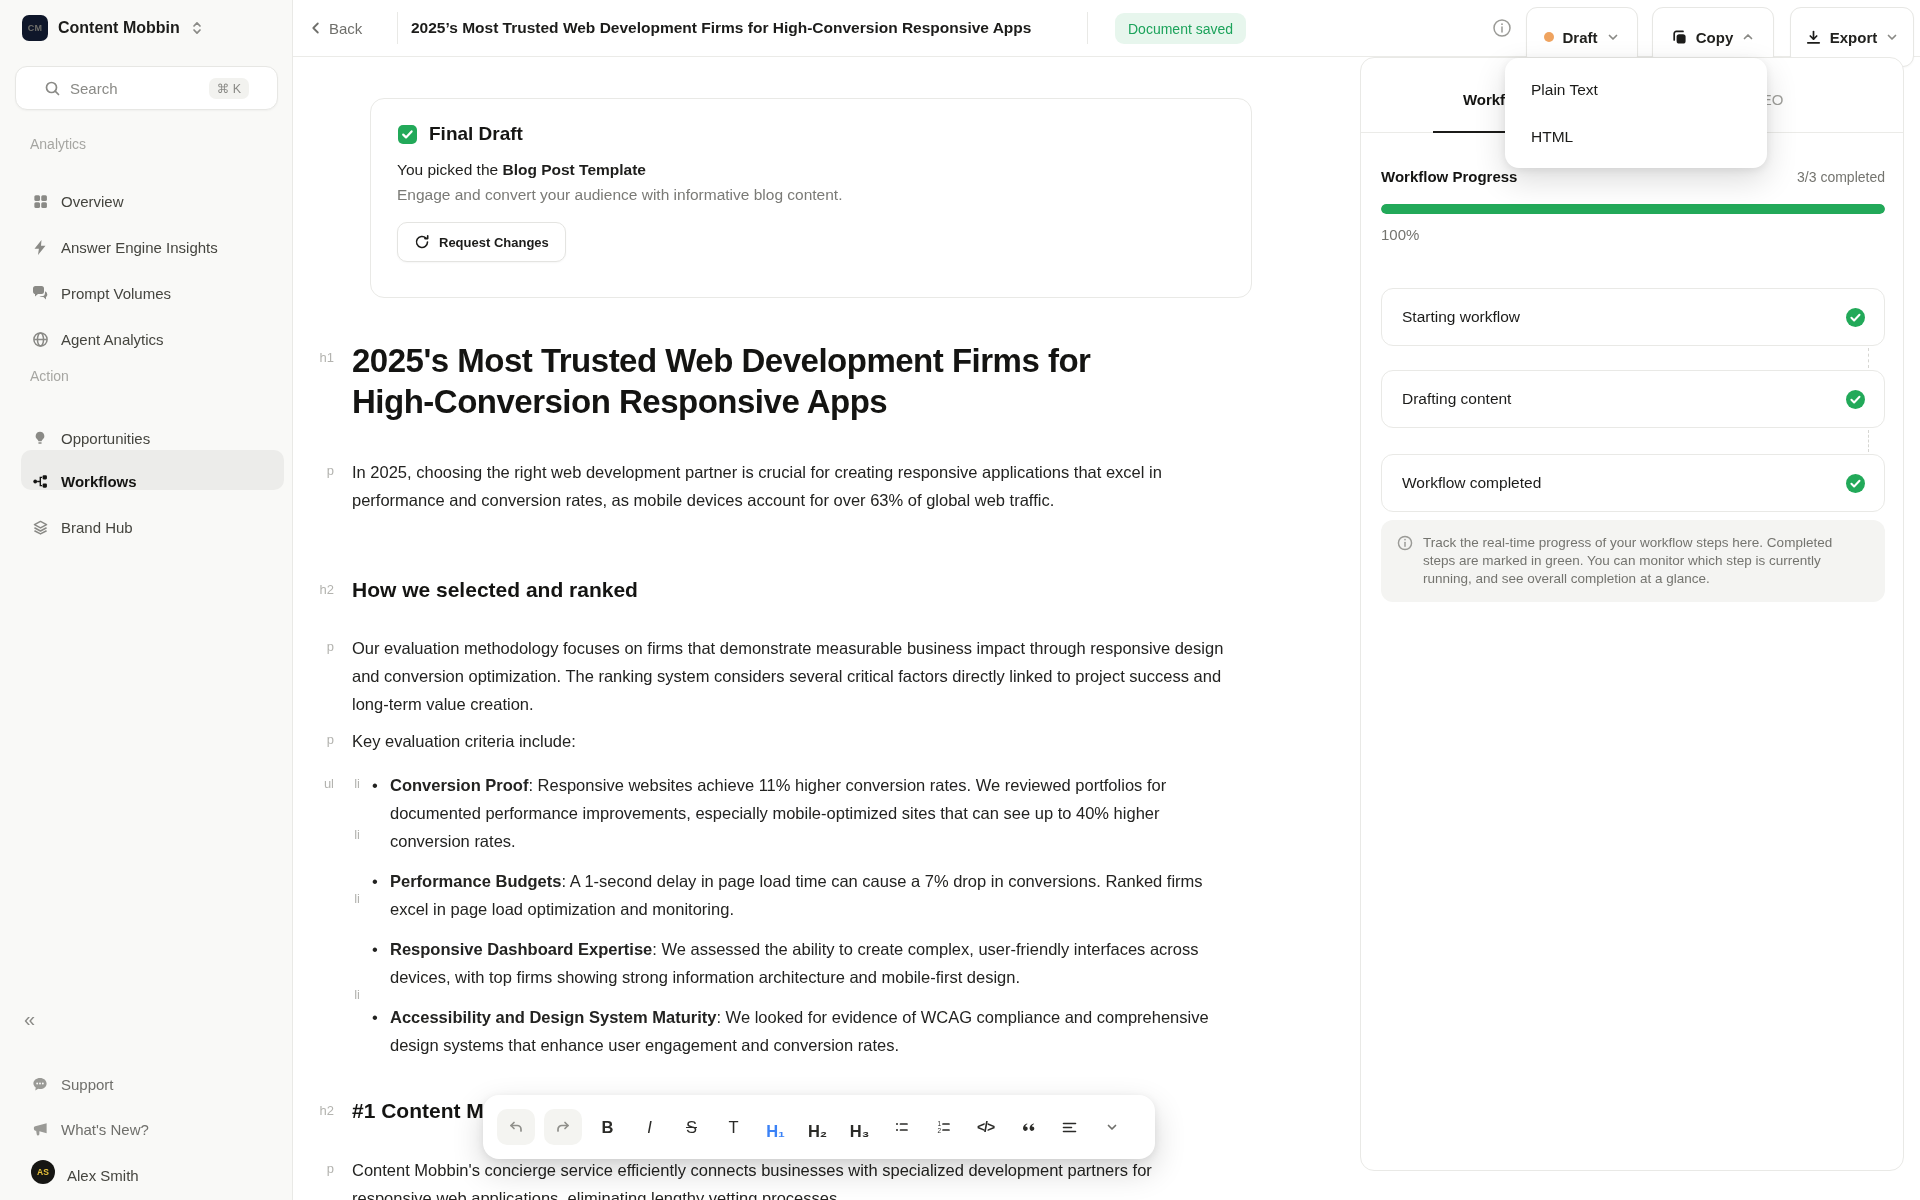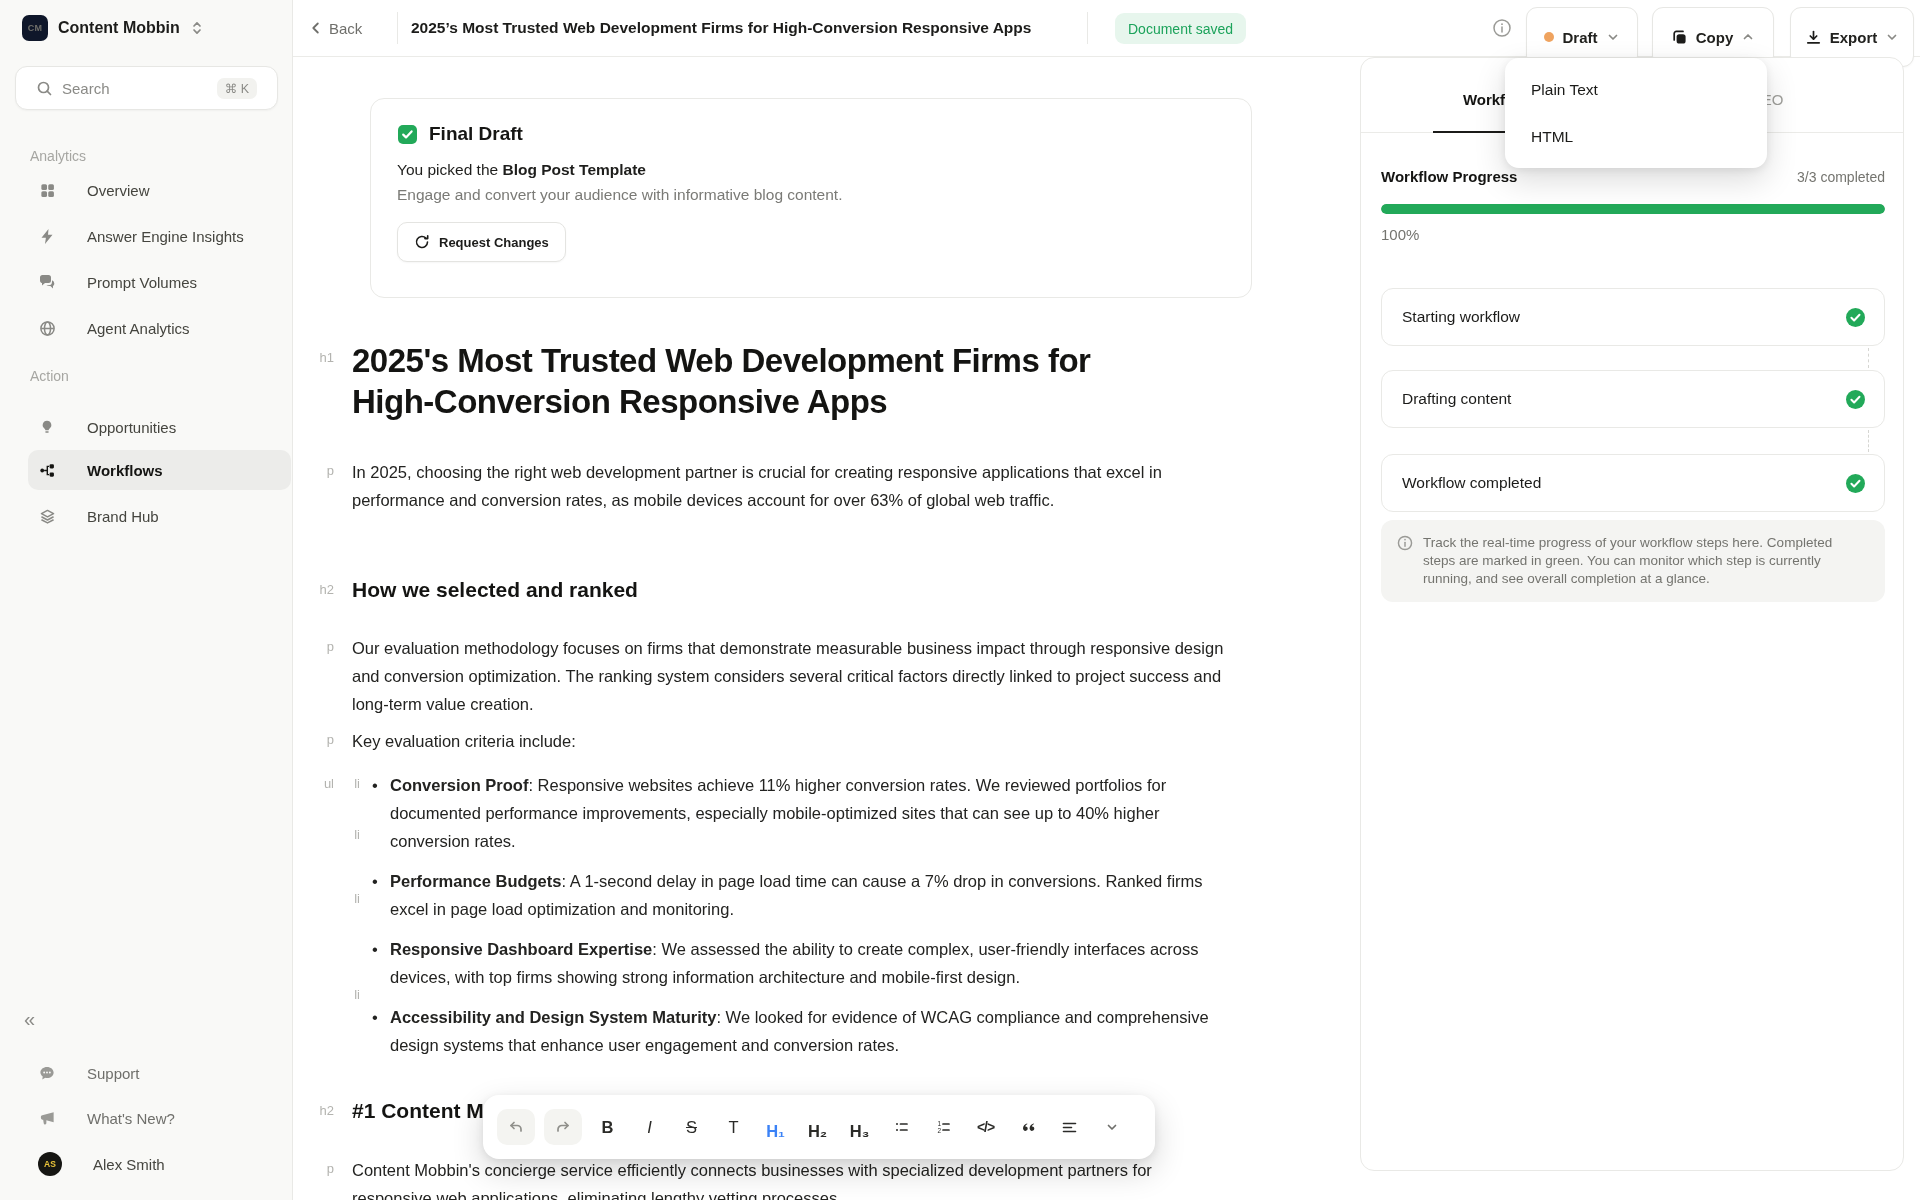--- a/index.html
+++ b/index.html
@@ -4,25 +4,25 @@
 <style>
   * { margin:0; padding:0; box-sizing:border-box; }
   html,body { width:1920px; height:1200px; font-family:"Liberation Sans", sans-serif; }
   .app { position:relative; width:1920px; height:1200px; background:#fff; overflow:hidden; color:#1c1c1a; }
 
   
   .sidebar { position:absolute; left:0; top:0; width:293px; height:1200px; background:#f9f9f7; border-right:1px solid #e9e9e6; }
   .workspace { position:absolute; left:22px; top:15px; display:flex; align-items:center; gap:10px; cursor:pointer; }
   .ws-logo { width:26px; height:26px; border-radius:7px; background:#0f172a; color:#6f6f6a; font-size:9px; font-weight:700; display:flex; align-items:center; justify-content:center; letter-spacing:.3px; }
   .ws-name { font-size:16px; font-weight:700; color:#1c1c1a; }
-  .searchbox { position:absolute; left:15px; top:66px; width:263px; height:44px; background:#fff; border:1px solid #e7e7e4; border-radius:12px; display:flex; align-items:center; padding:0 20px; box-shadow:0 1px 2px rgba(0,0,0,.04); cursor:text; }
+  .searchbox { position:absolute; left:15px; top:66px; width:263px; height:44px; background:#fff; border:1px solid #e7e7e4; border-radius:12px; display:flex; align-items:center; padding:0 28px; box-shadow:0 1px 2px rgba(0,0,0,.04); cursor:text; }
   .searchbox .label { margin-left:9px; font-size:15px; color:#8a8a86; flex:1; }
   .kbd { background:#f2f2ef; border-radius:7px; padding:3px 8px; font-size:12.5px; color:#8a8a86; }
   .sec-label { position:absolute; left:30px; font-size:14px; color:#a6a6a2; }
-  .nav-item { position:absolute; left:28px; width:263px; height:40px; border-radius:10px; display:flex; align-items:center; padding:0 10px; gap:31px; font-size:15px; color:#45453f; cursor:pointer; }
+  .nav-item { position:absolute; left:21px; width:263px; height:40px; border-radius:10px; display:flex; align-items:flex-end; padding:0 10px; gap:12px; font-size:15px; color:#45453f; cursor:pointer; }
   .nav-item.active { background:#ececea; color:#141412; font-weight:600; }
   .nav-item .ic { width:18px; height:18px; display:flex; align-items:center; justify-content:center; }
   .foot-item { color:#6f6f6b; }
   .collapse-btn { position:absolute; left:24px; top:1008px; font-size:20px; color:#8a8a86; cursor:pointer; }
   .avatar { width:24px; height:24px; border-radius:50%; background:#161613; color:#e8c23a; font-size:8.5px; font-weight:700; display:flex; align-items:center; justify-content:center; }
 
   
   .topbar { position:absolute; left:293px; top:0; width:1627px; height:57px; background:#fff; border-bottom:1px solid #ebebe8; }
   .back-btn { position:absolute; left:16px; top:14px; height:28px; display:flex; align-items:center; gap:6px; color:#6f6f6b; font-size:15px; cursor:pointer; }
   .tb-divider { position:absolute; top:12px; width:1px; height:32px; background:#e9e9e6; }
@@ -108,21 +108,21 @@
       <span>
         <svg width="17" height="17" viewBox="0 0 17 17" fill="none" stroke="#8a8a86" stroke-width="1.7" stroke-linecap="round">
             <circle cx="7.5" cy="7.5" r="5"></circle>
             <path d="m11.2 11.2 3.3 3.3"></path>
           </svg>
       </span>
       <span class="label">Search</span>
       <span class="kbd">⌘ K</span>
     </div>
 
-    <div class="sec-label" style="top:148px">Analytics</div>
+    <div class="sec-label" style="top:136px">Analytics</div>
 
     <div class="nav-item" style="top:170px">
       <span class="ic">
         <svg width="17" height="17" viewBox="0 0 18 18" fill="#8a8a86">
             <rect x="2.5" y="2.5" width="6" height="6" rx="1.6"></rect>
             <rect x="9.8" y="2.5" width="6" height="6" rx="1.6"></rect>
             <rect x="2.5" y="9.8" width="6" height="6" rx="1.6"></rect>
             <rect x="9.8" y="9.8" width="6" height="6" rx="1.6"></rect>
           </svg>
       </span>

